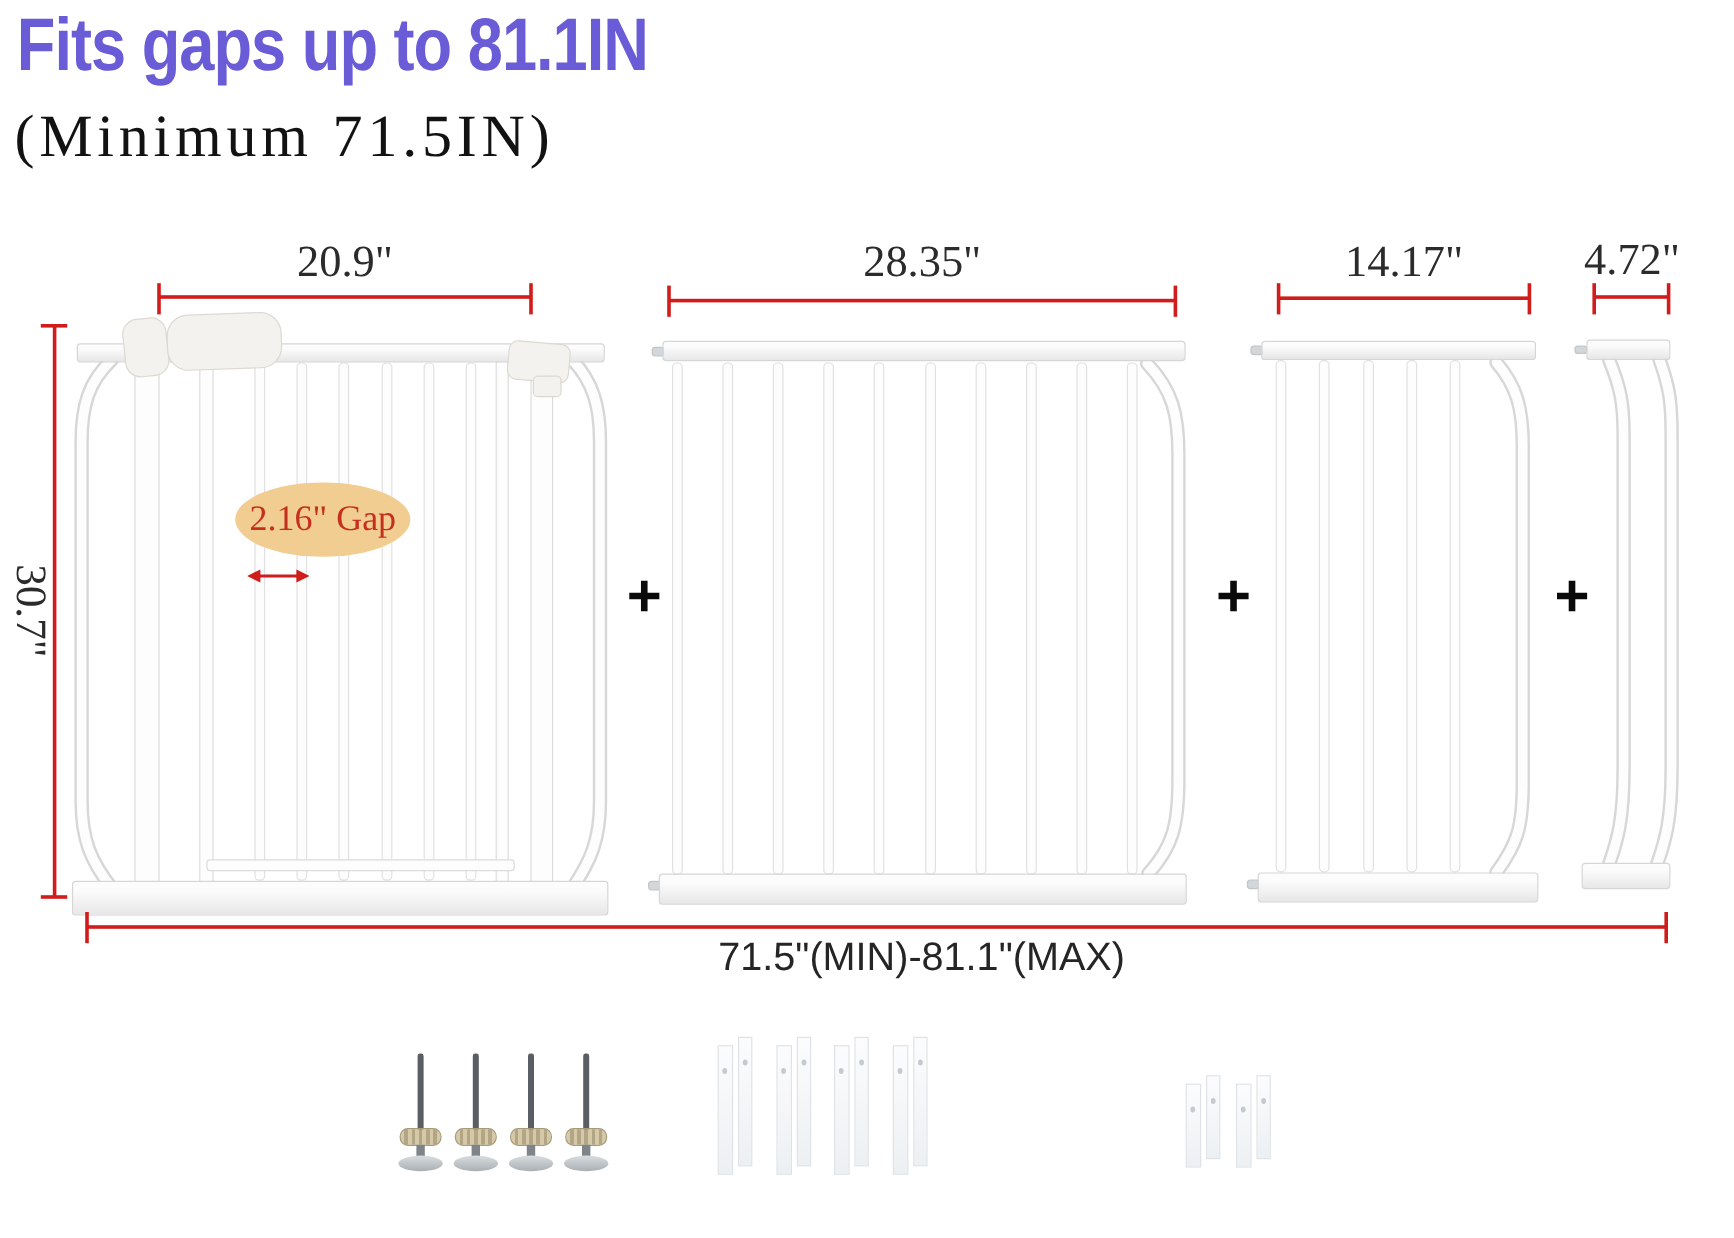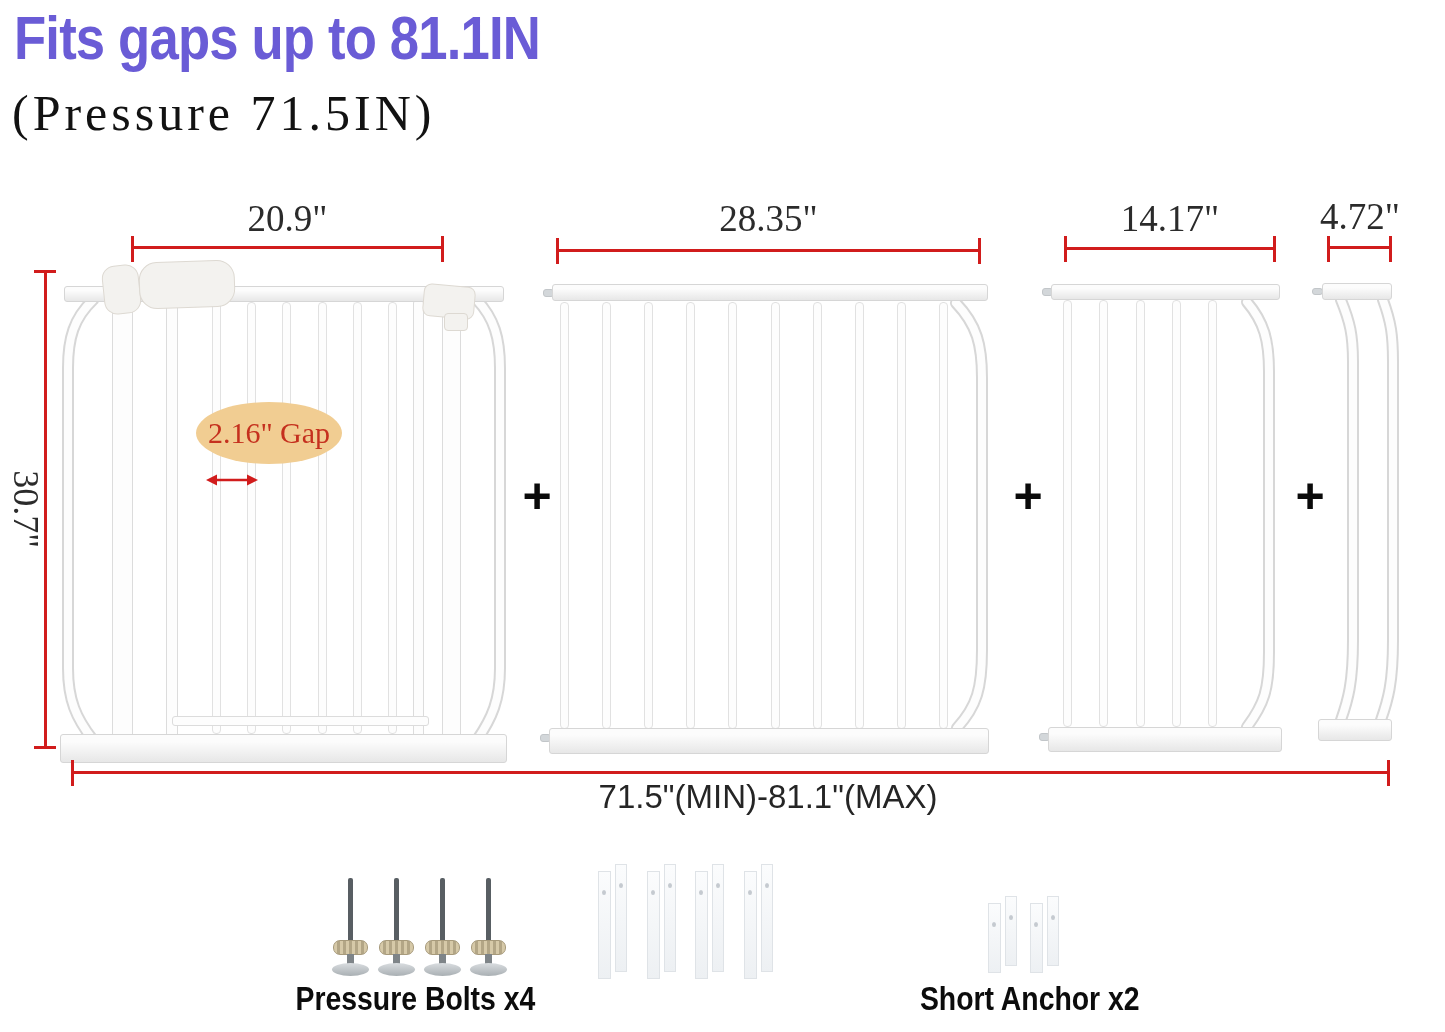--- a/index.html
+++ b/index.html
@@ -71,21 +71,21 @@
   .anchor.short .plate{height:70px;}
   .hw-label{position:absolute;width:320px;text-align:center;color:#0c0c0c;}
   .hw-label span{display:inline-block;font-weight:700;font-size:33px;transform:scaleX(.86);white-space:nowrap;}
 </style>
 </head>
 <body>
 
 <div class="stage">
 
   <div class="title">Fits gaps up to 81.1IN</div>
-  <div class="subtitle">(Pressure 71.5IN)</div>
+  <div class="subtitle">(Minimum 71.5IN)</div>
 
   <svg class="rods" width="1445" height="1032" viewBox="0 0 1445 1032">
     <path class="rod-outline" d="M93,300 C74,318 68,338 68,368 L68,668 C68,700 76,718 93,740"></path>
     <path class="rod-fill" d="M93,300 C74,318 68,338 68,368 L68,668 C68,700 76,718 93,740"></path>
     <path class="rod-outline" d="M477,300 C494,318 500,338 500,368 L500,668 C500,700 492,718 477,740"></path>
     <path class="rod-fill" d="M477,300 C494,318 500,338 500,368 L500,668 C500,700 492,718 477,740"></path>
     <path class="rod-outline" d="M956,303 C977,325 982,345 982,378 L982,650 C982,688 977,706 957,728"></path>
     <path class="rod-fill" d="M956,303 C977,325 982,345 982,378 L982,650 C982,688 977,706 957,728"></path>
     <path class="rod-outline" d="M1247,302 C1264,322 1269,340 1269,372 L1269,652 C1269,690 1264,704 1247,727"></path>
     <path class="rod-fill" d="M1247,302 C1264,322 1269,340 1269,372 L1269,652 C1269,690 1264,704 1247,727"></path>
@@ -208,21 +208,20 @@
         <div class="stem"></div>
         <div class="foot"></div>
       </div>
       <div class="bolt">
         <div class="rod"></div>
         <div class="nut"></div>
         <div class="stem"></div>
         <div class="foot"></div>
       </div>
     </div>
-  <div class="hw-label" style="left:255px;top:980px"><span>Pressure Bolts x4</span></div>
 
   <div class="hw-row" style="left:598px;top:864px;width:176px;height:116px">
       <div class="anchor">
         <div class="plate back"></div>
         <div class="plate front"></div>
       </div>
       <div class="anchor">
         <div class="plate back"></div>
         <div class="plate front"></div>
       </div>
@@ -239,15 +238,14 @@
   <div class="hw-row" style="left:988px;top:896px;width:72px;height:80px">
       <div class="anchor short">
         <div class="plate back"></div>
         <div class="plate front"></div>
       </div>
       <div class="anchor short">
         <div class="plate back"></div>
         <div class="plate front"></div>
       </div>
     </div>
-  <div class="hw-label" style="left:870px;top:980px"><span>Short Anchor x2</span></div>
 
 </div>
 
 </body></html>

